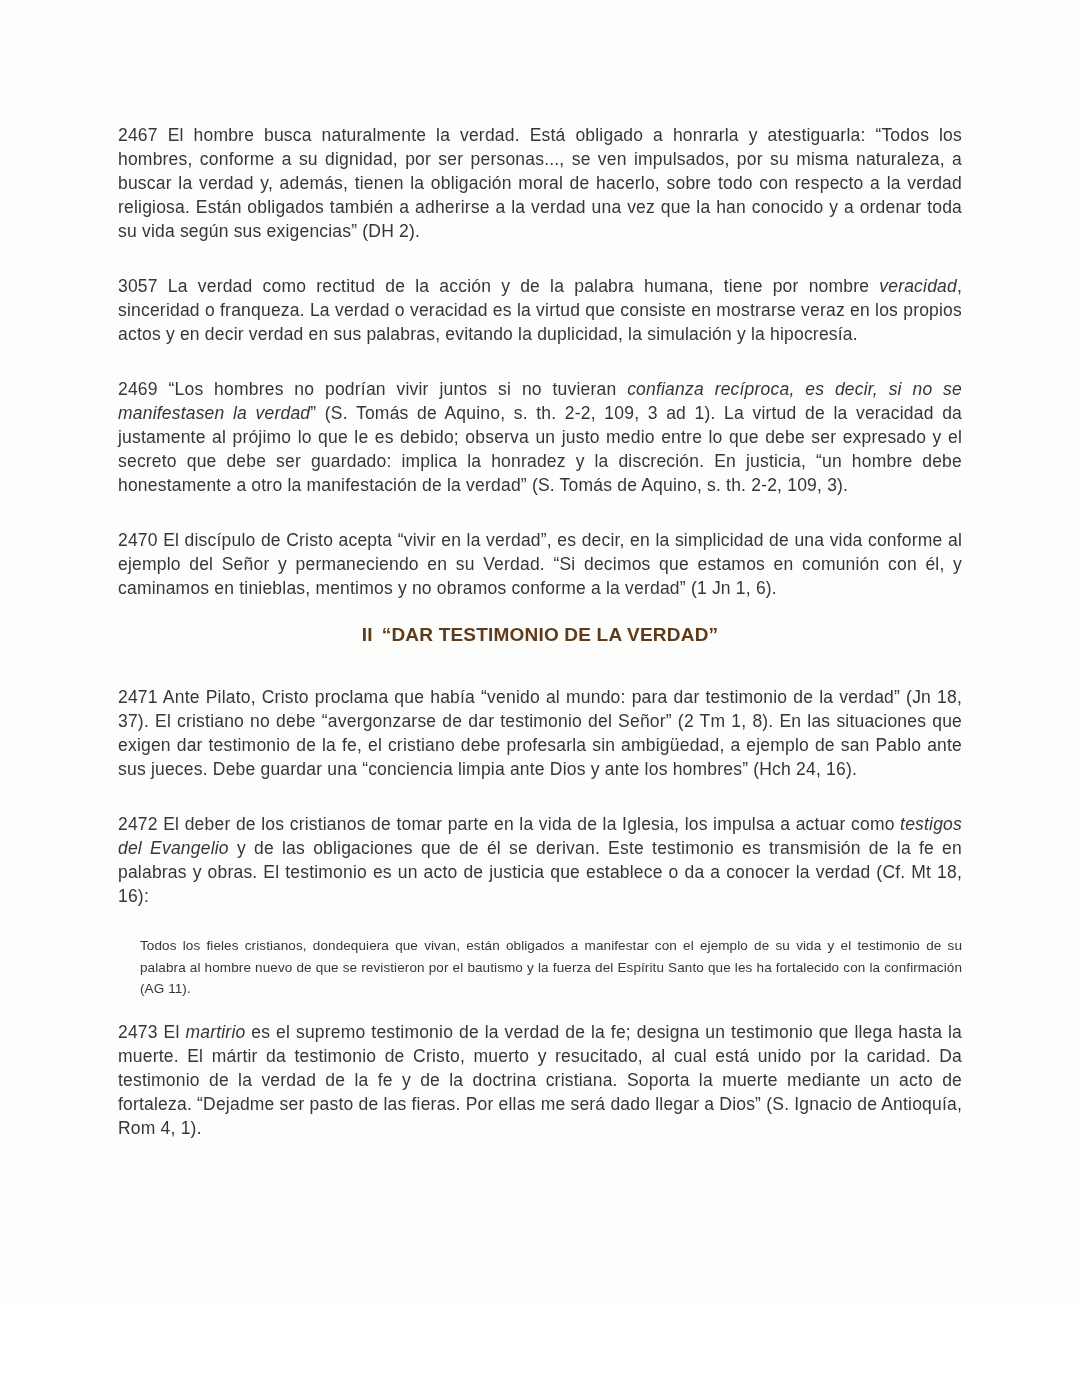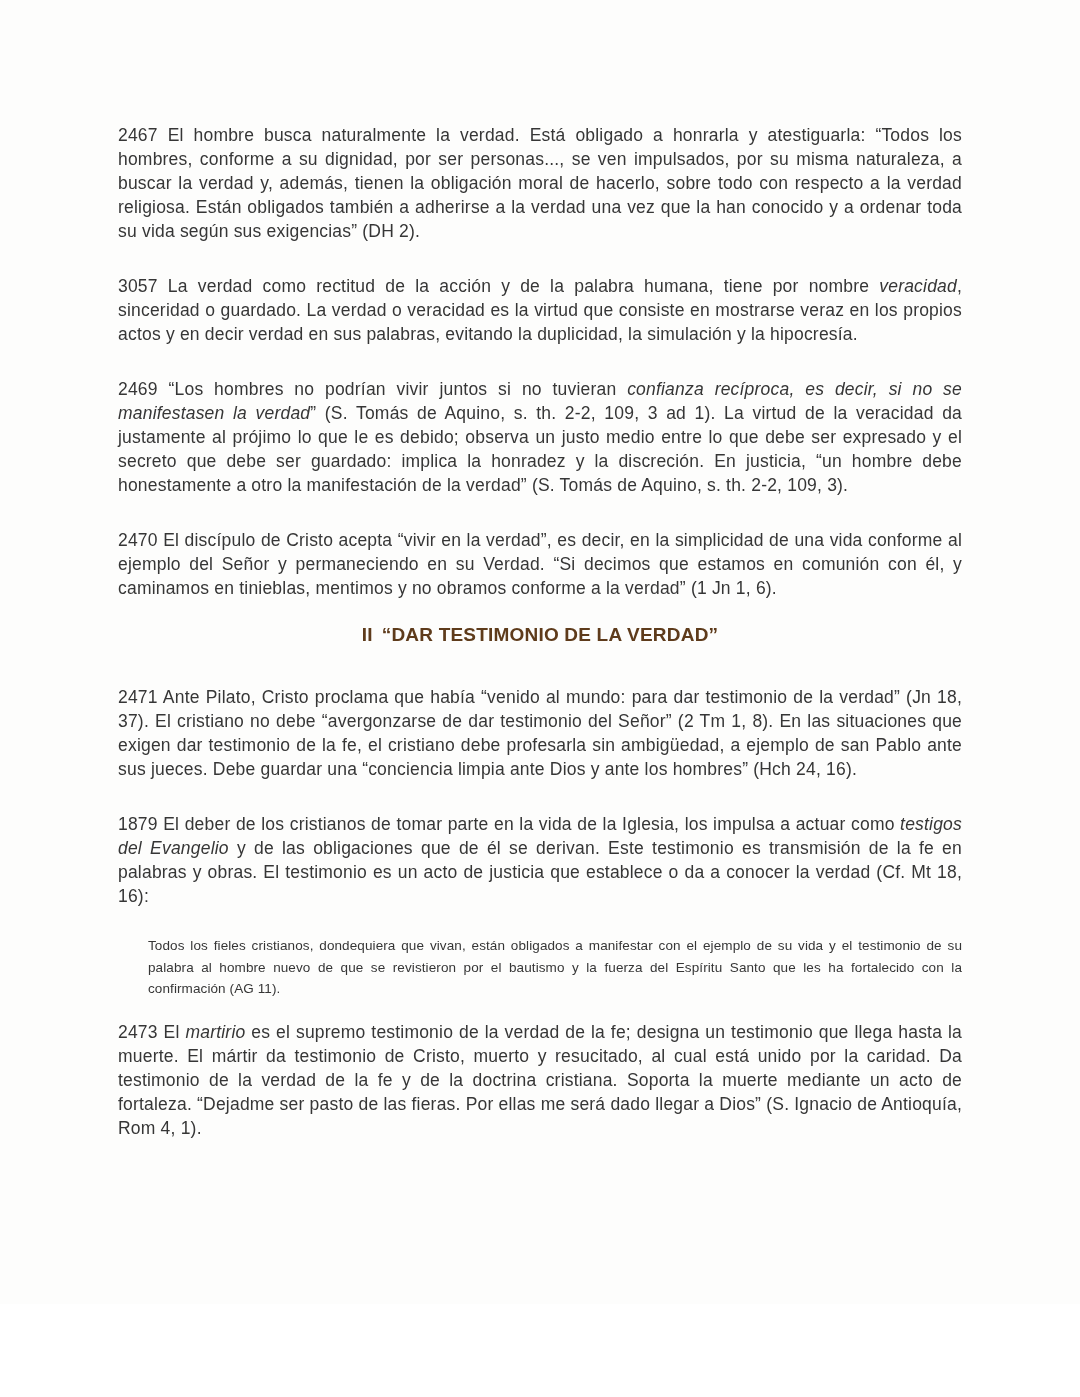--- a/index.html
+++ b/index.html
@@ -34,49 +34,49 @@
     font-size: 19px;
     font-weight: 700;
     line-height: 24px;
     text-align: center;
     letter-spacing: 0.2px;
   }
   .heading-numeral {
     margin-right: 9px;
   }
   .quote {
-    margin: -4px 0 20px 30px;
+    margin: -4px 0 20px 22px;
     font-size: 13.5px;
     line-height: 21.5px;
     letter-spacing: 0.1px;
     text-align: justify;
     text-justify: inter-word;
   }
 </style>
 </head>
 <body>
 
 <main class="page" style="background-color: rgb(253, 253, 252);">
 
   <article class="content" style="color: rgb(54, 54, 54);">
 
     <p class="para"><span>2467 El hombre busca naturalmente la verdad. Está obligado a honrarla y atestiguarla: “Todos los hombres, conforme a su dignidad, por ser personas..., se ven impulsados, por su misma naturaleza, a buscar la verdad y, además, tienen la obligación moral de hacerlo, sobre todo con respecto a la verdad religiosa. Están obligados también a adherirse a la verdad una vez que la han conocido y a ordenar toda su vida según sus exigencias” (DH 2).</span></p>
 
-    <p class="para"><span>3057 La verdad como rectitud de la acción y de la palabra humana, tiene por nombre </span><i>veracidad</i><span>, sinceridad o guardado. La verdad o veracidad es la virtud que consiste en mostrarse veraz en los propios actos y en decir verdad en sus palabras, evitando la duplicidad, la simulación y la hipocresía.</span></p>
+    <p class="para"><span>3057 La verdad como rectitud de la acción y de la palabra humana, tiene por nombre </span><i>veracidad</i><span>, sinceridad o franqueza. La verdad o veracidad es la virtud que consiste en mostrarse veraz en los propios actos y en decir verdad en sus palabras, evitando la duplicidad, la simulación y la hipocresía.</span></p>
 
     <p class="para"><span>2469 “Los hombres no podrían vivir juntos si no tuvieran </span><i>confianza recíproca, es decir, si no se manifestasen la verdad</i><span>” (S. Tomás de Aquino, s. th. 2-2, 109, 3 ad 1). La virtud de la veracidad da justamente al prójimo lo que le es debido; observa un justo medio entre lo que debe ser expresado y el secreto que debe ser guardado: implica la honradez y la discreción. En justicia, “un hombre debe honestamente a otro la manifestación de la verdad” (S. Tomás de Aquino, s. th. 2-2, 109, 3).</span></p>
 
     <p class="para"><span>2470 El discípulo de Cristo acepta “vivir en la verdad”, es decir, en la simplicidad de una vida conforme al ejemplo del Señor y permaneciendo en su Verdad. “Si decimos que estamos en comunión con él, y caminamos en tinieblas, mentimos y no obramos conforme a la verdad” (1 Jn 1, 6).</span></p>
 
     <h2 class="heading" style="color: rgb(94, 59, 27);">
       <span class="heading-numeral">II</span><span class="heading-title">“DAR TESTIMONIO DE LA VERDAD”</span>
     </h2>
 
     <p class="para"><span>2471 Ante Pilato, Cristo proclama que había “venido al mundo: para dar testimonio de la verdad” (Jn 18, 37). El cristiano no debe “avergonzarse de dar testimonio del Señor” (2 Tm 1, 8). En las situaciones que exigen dar testimonio de la fe, el cristiano debe profesarla sin ambigüedad, a ejemplo de san Pablo ante sus jueces. Debe guardar una “conciencia limpia ante Dios y ante los hombres” (Hch 24, 16).</span></p>
 
-    <p class="para"><span>1879 El deber de los cristianos de tomar parte en la vida de la Iglesia, los impulsa a actuar como </span><i>testigos del Evangelio</i><span> y de las obligaciones que de él se derivan. Este testimonio es transmisión de la fe en palabras y obras. El testimonio es un acto de justicia que establece o da a conocer la verdad (Cf. Mt 18, 16):</span></p>
+    <p class="para"><span>2472 El deber de los cristianos de tomar parte en la vida de la Iglesia, los impulsa a actuar como </span><i>testigos del Evangelio</i><span> y de las obligaciones que de él se derivan. Este testimonio es transmisión de la fe en palabras y obras. El testimonio es un acto de justicia que establece o da a conocer la verdad (Cf. Mt 18, 16):</span></p>
 
     <blockquote class="quote"><span>Todos los fieles cristianos, dondequiera que vivan, están obligados a manifestar con el ejemplo de su vida y el testimonio de su palabra al hombre nuevo de que se revistieron por el bautismo y la fuerza del Espíritu Santo que les ha fortalecido con la confirmación (AG 11).</span></blockquote>
 
     <p class="para"><span>2473 El </span><i>martirio</i><span> es el supremo testimonio de la verdad de la fe; designa un testimonio que llega hasta la muerte. El mártir da testimonio de Cristo, muerto y resucitado, al cual está unido por la caridad. Da testimonio de la verdad de la fe y de la doctrina cristiana. Soporta la muerte mediante un acto de fortaleza. “Dejadme ser pasto de las fieras. Por ellas me será dado llegar a Dios” (S. Ignacio de Antioquía, Rom 4, 1).</span></p>
 
   </article>
 </main>
 
 </body></html>

